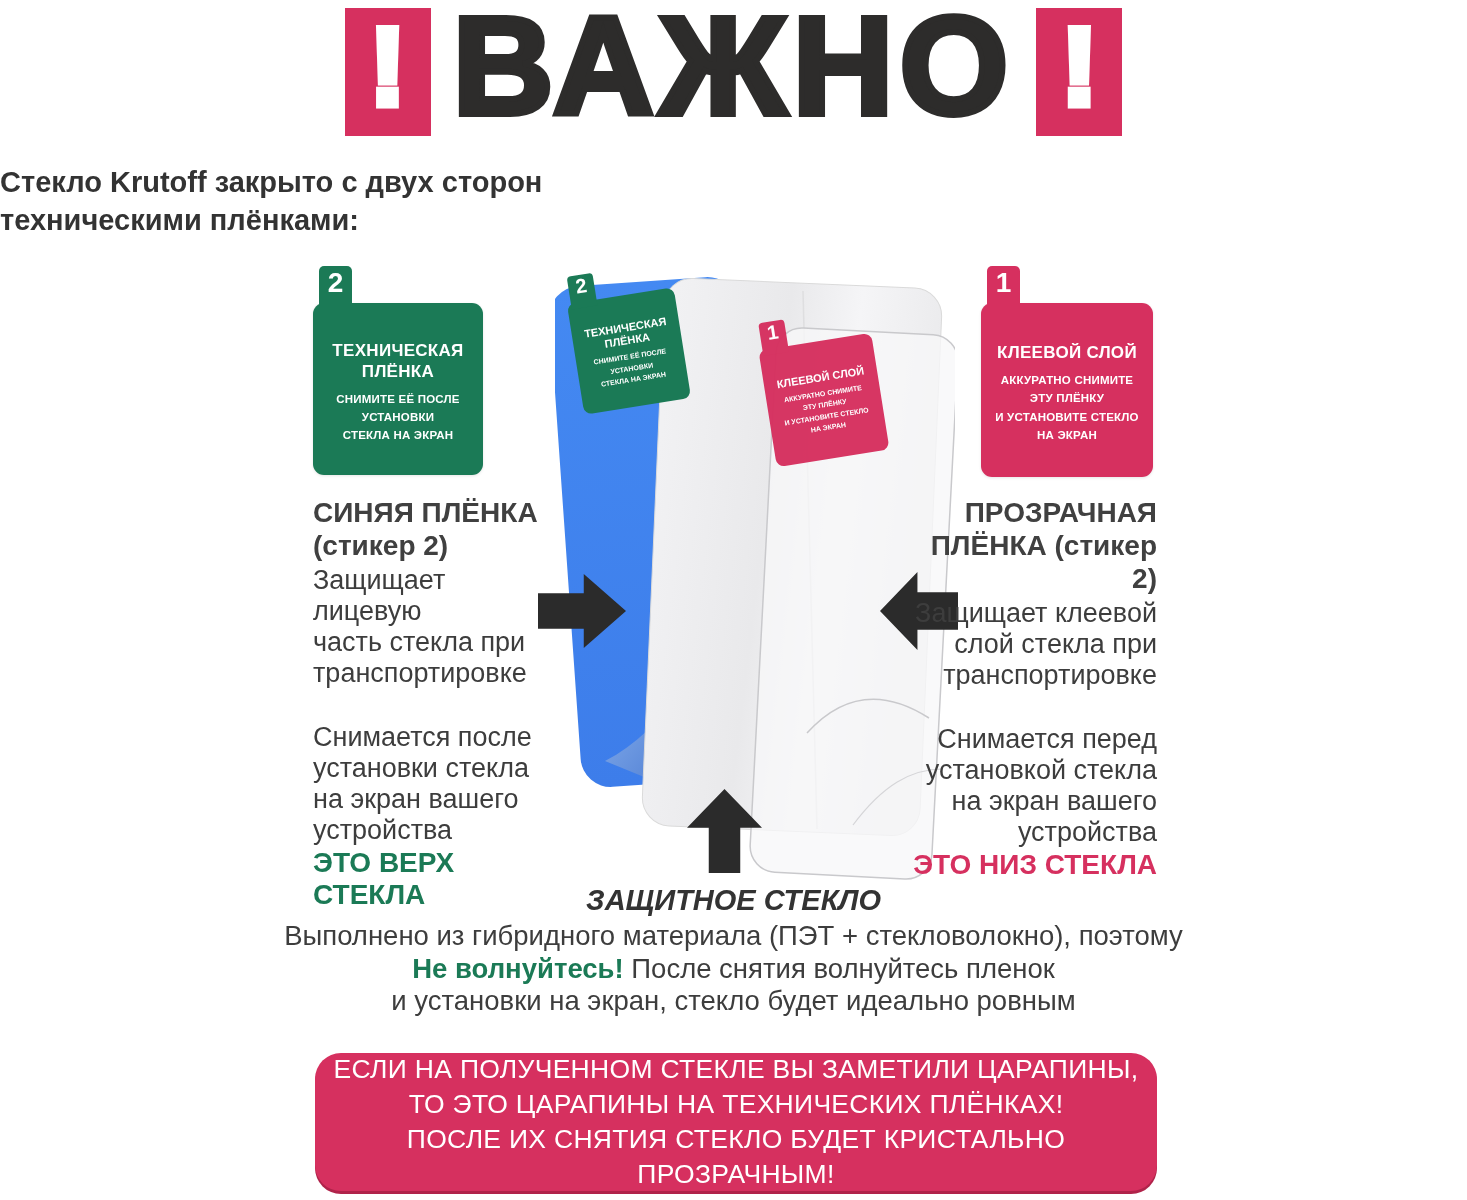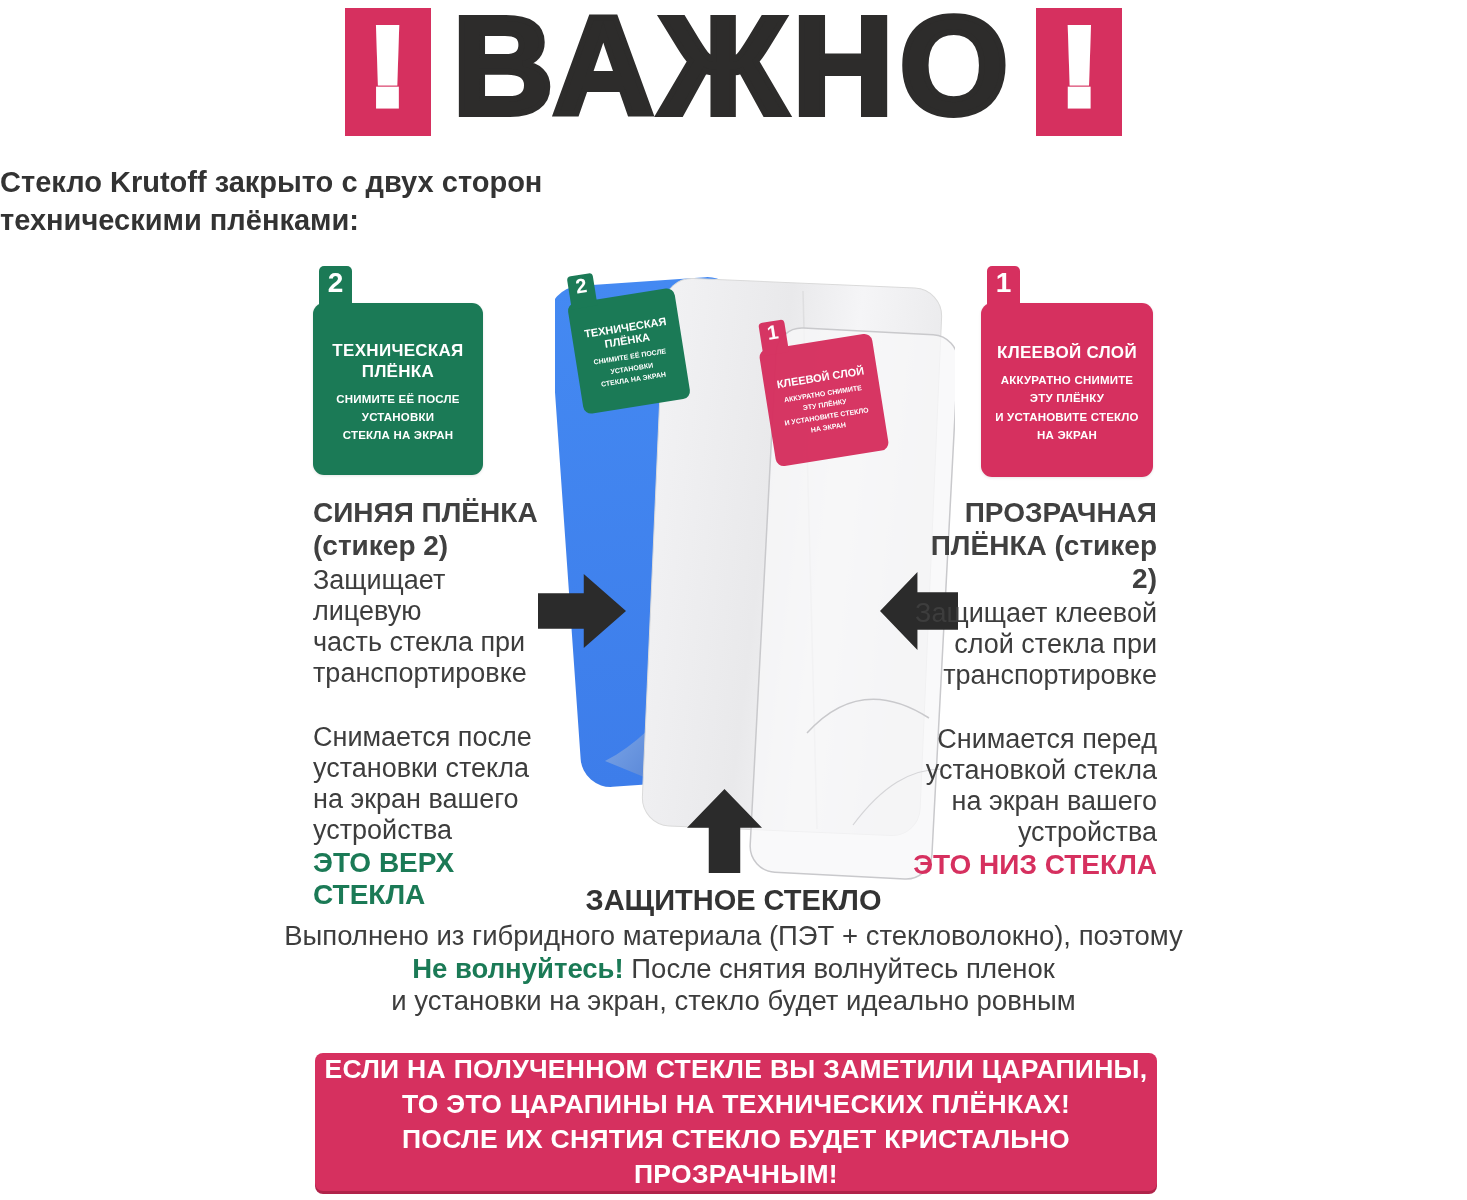--- a/index.html
+++ b/index.html
@@ -55,26 +55,26 @@
   .text-block.right{right:310px;text-align:right;}
   .tb-title{font-size:28px;font-weight:bold;color:#404040;line-height:33px;white-space:pre-line;margin-bottom:3px;}
   .tb-para{font-size:27px;line-height:31px;white-space:pre-line;}
   .tb-para.first{margin-bottom:33px;}
   .tb-highlight{font-size:28px;font-weight:bold;line-height:32px;margin-top:1px;}
   .tb-highlight.green{color:var(--accent-green);}
   .tb-highlight.red{color:var(--accent-red);}
 
   
   .glass-section{position:absolute;top:884px;left:0;width:100%;text-align:center;color:#3d3d3d;}
-  .gs-title{font-size:29px;font-weight:bold;color:#333;line-height:33px;margin-bottom:3px;}
+  .gs-title{font-size:29px;font-weight:bold;color:#333;line-height:33px;margin-bottom:3px;font-style:italic;}
   .gs-line{font-size:27.5px;line-height:32.5px;}
   .gs-note-bold{color:var(--accent-green);font-weight:bold;}
 
   
-  .banner{position:absolute;left:315px;top:1053px;width:842px;height:138px;background:var(--accent-red);border-radius:8px;display:flex;align-items:center;justify-content:center;text-align:center;color:#fff;font-weight:bold;font-size:26.5px;line-height:35px;letter-spacing:.3px;white-space:pre-line;box-shadow:0 3px 0 #b0234a;}
+  .banner{position:absolute;left:315px;top:1053px;width:842px;height:138px;background:var(--accent-red);border-radius:26px;display:flex;align-items:center;justify-content:center;text-align:center;color:#fff;font-weight:normal;font-size:26.5px;line-height:35px;letter-spacing:.3px;white-space:pre-line;box-shadow:0 3px 0 #b0234a;}
 </style>
 </head>
 <body>
 
 <div class="page">
 
   <div class="header">
     <div class="excl-box">
       <span class="excl">!</span>
     </div>

